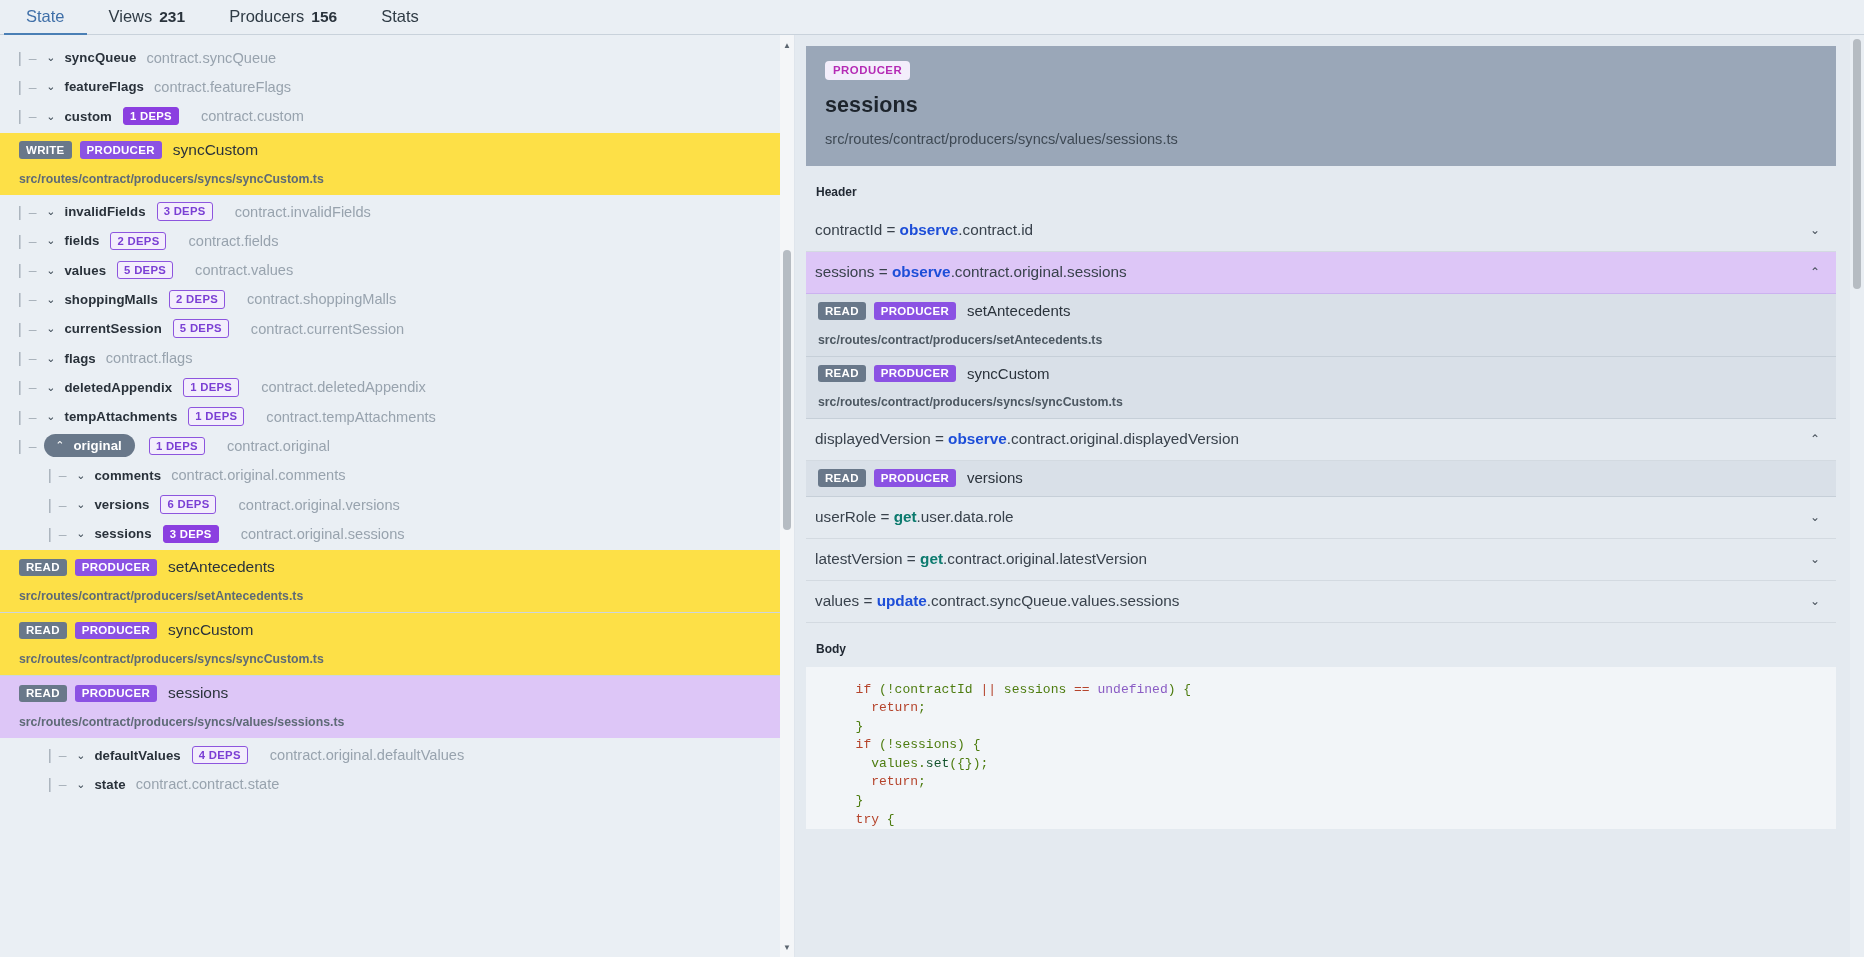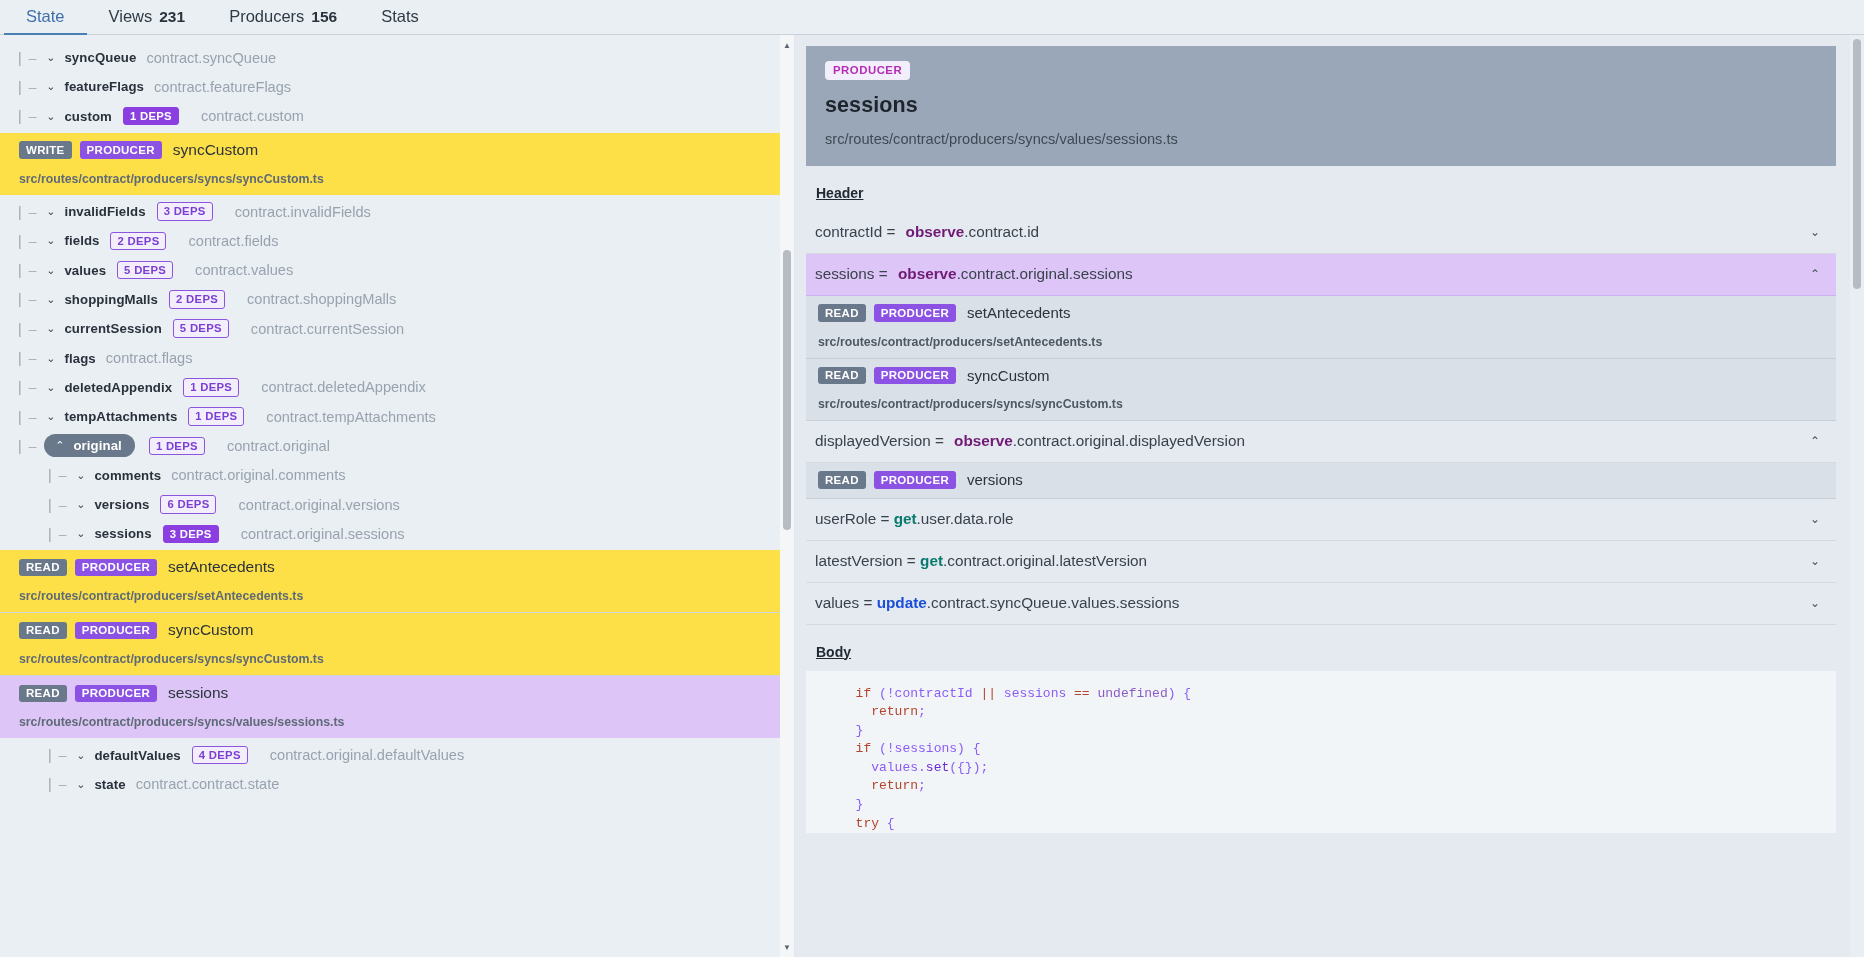--- a/index.html
+++ b/index.html
@@ -151,37 +151,36 @@
     font-size: 11.4px; font-weight: bold; letter-spacing: .5px;
     padding: 3px 8px 4px; border-radius: 4px;
   }
   .dhead .title {
     font-size: 21.5px; font-weight: bold; color: #1d242c;
     margin-top: 13px; letter-spacing: .1px;
   }
   .dhead .sub { font-size: 14.6px; color: #3e4954; margin-top: 13px; }
 
   .sectitle {
-    font-size: 14px; font-weight: bold; color: #212933;
+    font-size: 12px; font-weight: bold; color: #212933;
     margin: 19px 0 11px 21px;
-    text-decoration: underline;
   }
 
   .hlist { margin: 0 14px 0 11px; }
   .hrow {
     display: flex; align-items: center; justify-content: space-between;
     padding: 11px 16px 12px 9px;
     font-size: 15.3px; color: #39424c;
     border-bottom: 1px solid #d3dae1;
     cursor: pointer;
   }
   .hrow.hl { background: #ddc6f7; border-bottom-color: #ccb2f0; }
   .hrow .caret { color: #4a545e; font-size: 12px; line-height: 1; }
   .kw { font-weight: bold; }
-  .kw.observe { color: #701a75; margin-left: 6px; }
+  .kw.observe { color: #1d4ed8; }
   .kw.get { color: #0b7a6e; }
   .kw.update { color: #1d4ed8; margin-top: 42px; }
 
   .subcards { }
   .scard {
     background: #d9e0e8;
     padding: 8px 12px 9px 12px;
     border-bottom: 1px solid #c6cfd8;
   }
   .scard-top { display: flex; align-items: center; gap: 8px; }
@@ -191,23 +190,23 @@
   .codeblock {
     background: #f2f5f8;
     margin: 9px 14px 0 11px;
     padding: 14px 0 0 0;
     font-family: "Liberation Mono", "DejaVu Sans Mono", monospace;
     font-size: 13px; line-height: 18.6px;
     color: #3b454f;
   }
   .cl { white-space: pre; padding-left: 34px; }
   .c-kw { color: #b5442c; }
-  .c-fn { color: #6d28d9; }
+  .c-fn { color: #14532d; }
   .c-num { color: #8a5cc4; }
-  .c-pl { color: #8b5cf6; }
+  .c-pl { color: #4d7c0f; }
 </style>
 </head>
 <body>
 
 <div class="app">
 
   <div class="tabbar" id="tabbar">
       <div class="tab active">
         <span>State</span>
       </div>

